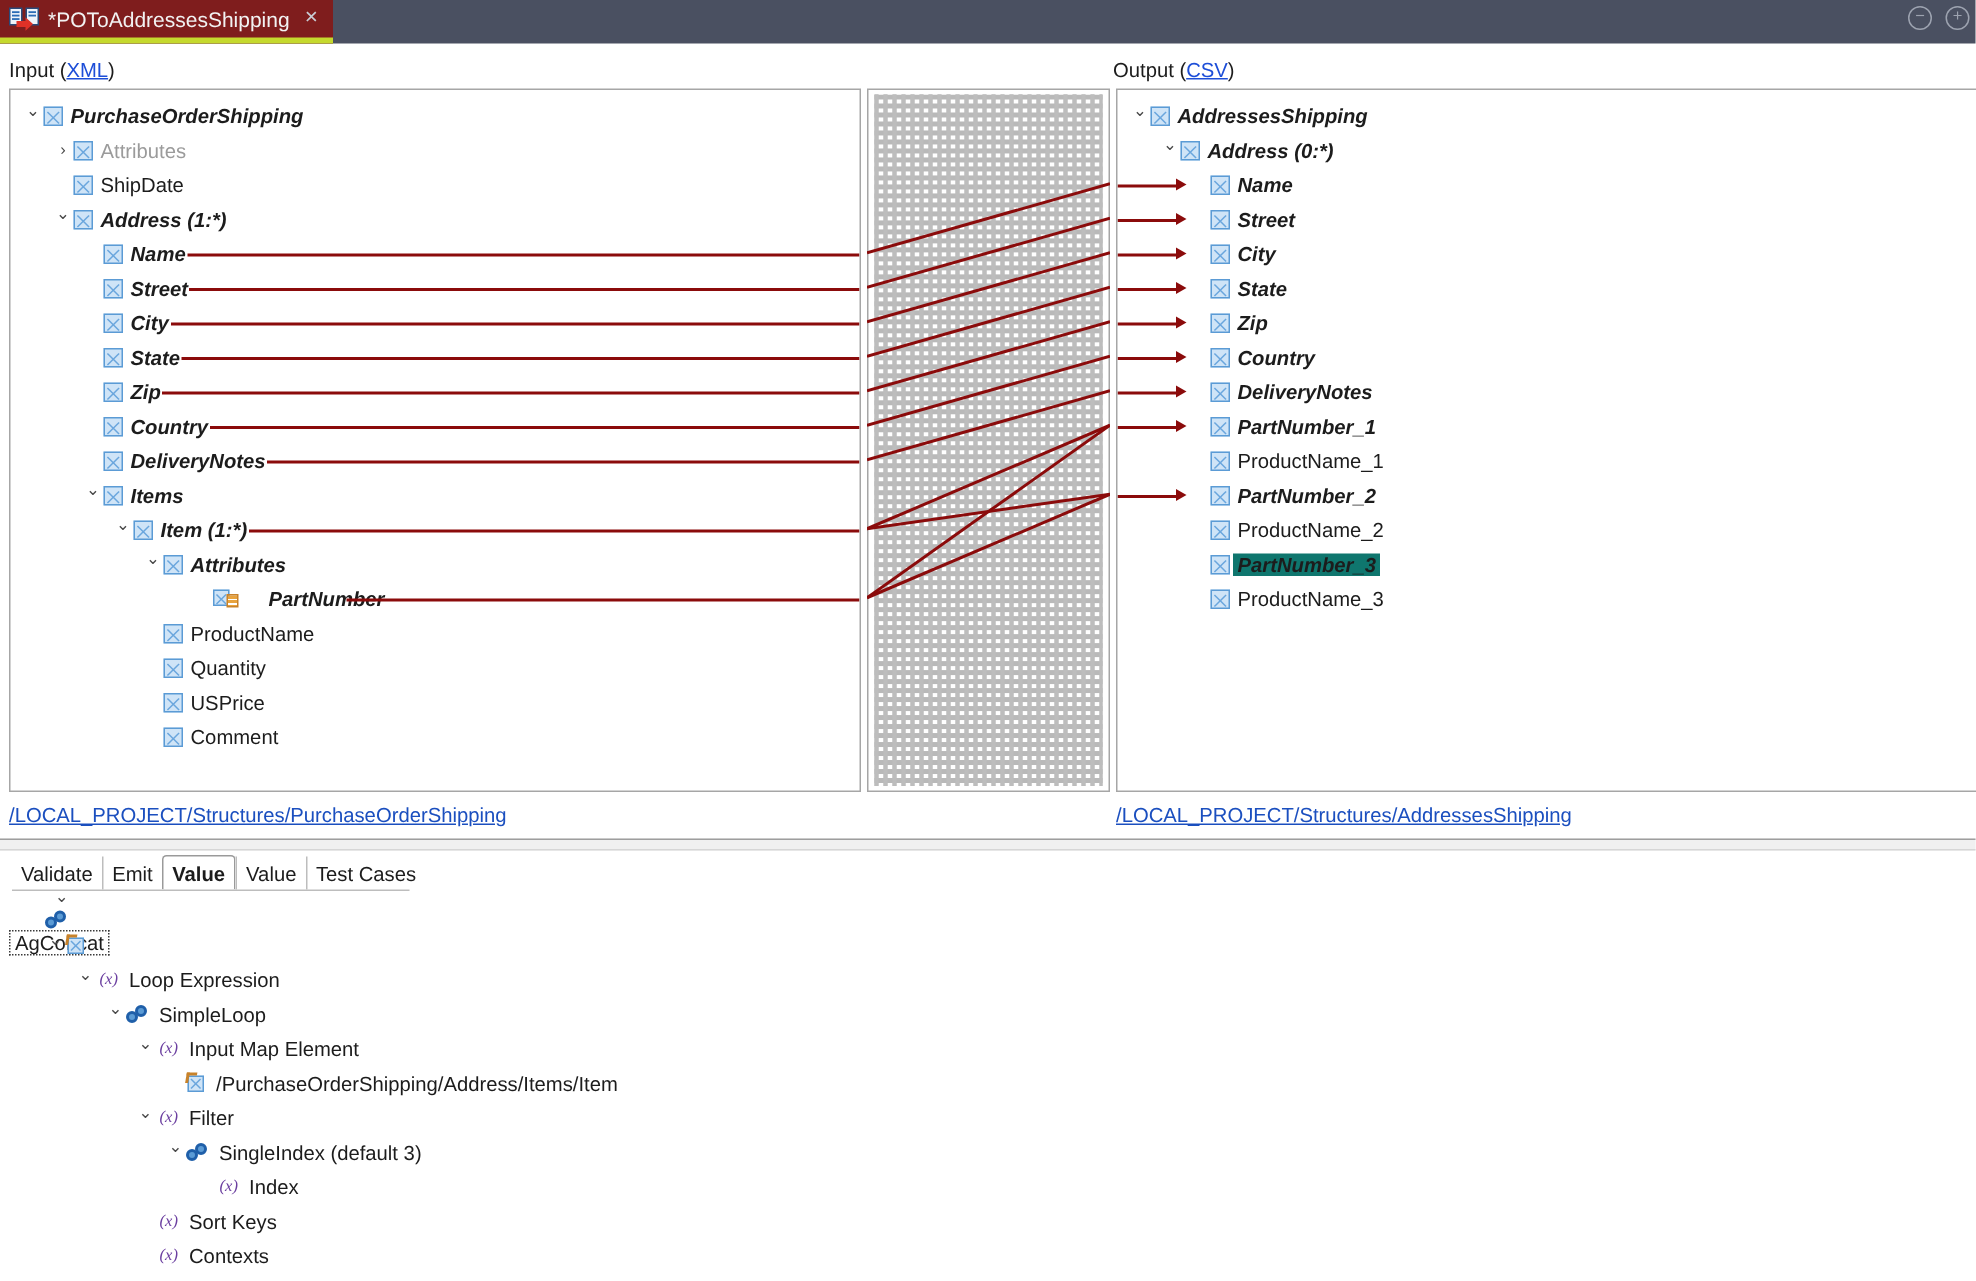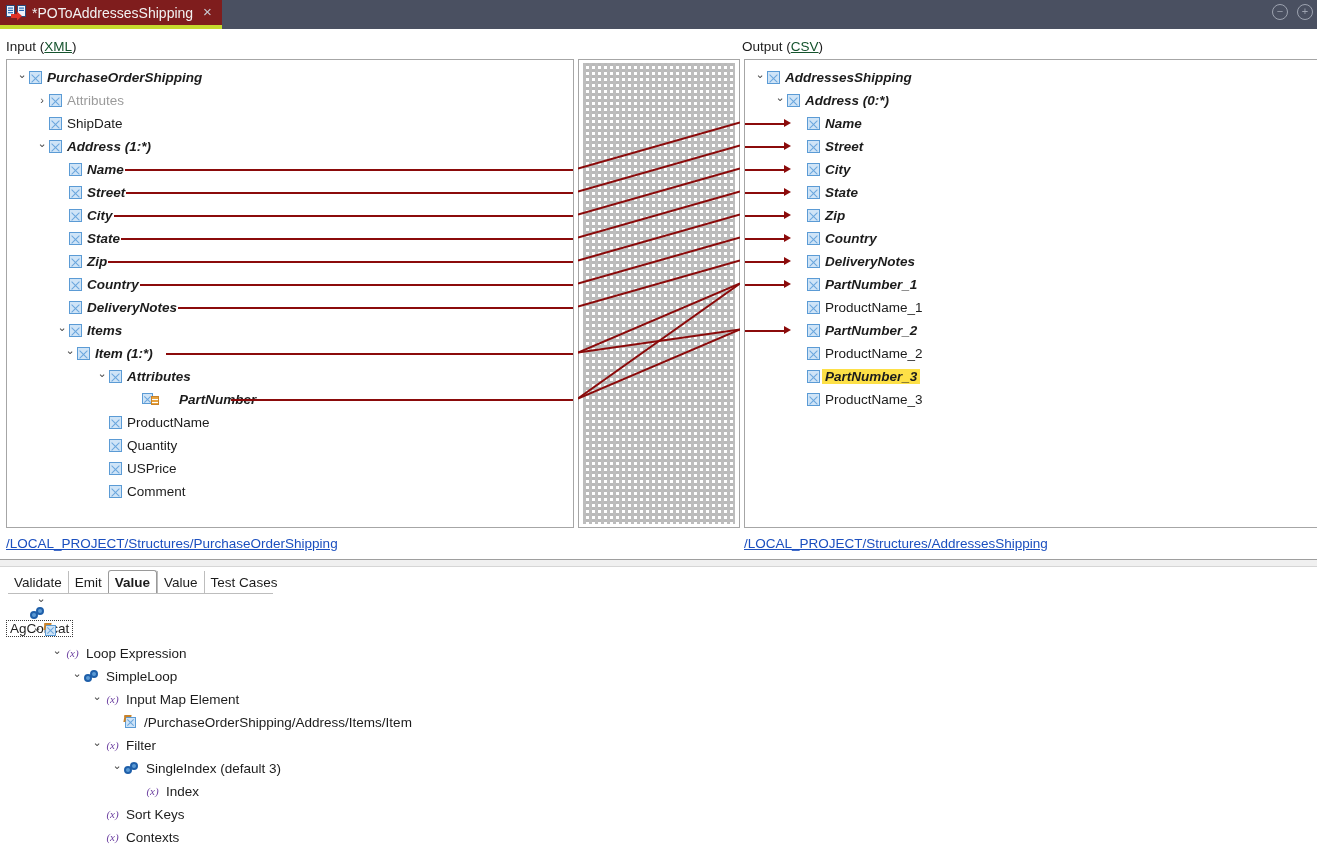--- a/index.html
+++ b/index.html
@@ -43,21 +43,21 @@
   #wctl-min { left: 1272px; }
   #wctl-max { left: 1297px; }
   .wctl span { display: block; margin-top: -0.5px; }
 
   
   .panel-header {
     position: absolute; font-size: 13.5px; color: #1c1c1c; white-space: nowrap;
   }
   #input-header  { left: 6px;   top: 39px; }
   #output-header { left: 742px; top: 39px; }
-  .hdr-link { color: #14532d; text-decoration: underline; cursor: pointer; }
+  .hdr-link { color: #1d4ed8; text-decoration: underline; cursor: pointer; }
 
   
   .tree-panel {
     position: absolute; background: #ffffff;
     border: 1px solid #a6a6a6;
     overflow: hidden;
   }
   #input-panel  { left: 6px;   top: 59px; width: 568px;  height: 469px; }
   #mid-panel    { left: 578px; top: 59px; width: 162px;  height: 469px; }
   #output-panel { left: 744px; top: 59px; width: 667px;  height: 469px; }
@@ -128,21 +128,21 @@
       linear-gradient(to bottom,
         #e8a33d 0 2px, #fff 2px 3px,
         #e8a33d 3px 5px, #fff 5px 6px,
         #e8a33d 6px 8px);
     border: 1px solid #c8822a;
   }
 
   .label { font-size: 13.5px; color: #1c1c1c; }
   .mapped { font-weight: bold; font-style: italic; }
   .dimmed { color: #9b9b9b; }
-  .selected { background: #fde047; padding: 0 3px; margin-left: -3px; }
+  .selected { background: #0f766e; padding: 0 3px; margin-left: -3px; }
 
   
   .stub {
     position: absolute; height: 2px; background: #8b0b0b;
   }
   
   .arrow-in {
     position: absolute; height: 2px; background: #8b0b0b;
   }
   .arrow-head {
@@ -328,21 +328,21 @@
     <div class="row" style="top: 236px; left: 48px;">
       <span class="twisty none"></span>
       <span class="nicon ico-elem"></span>
       <span class="label mapped">DeliveryNotes</span>
     </div>
     <div class="row" style="top: 259px; left: 48px;">
       <span class="twisty open"></span>
       <span class="nicon ico-elem"></span>
       <span class="label mapped">Items</span>
     </div>
-    <div class="row" style="top: 282px; left: 56px;">
+    <div class="row" style="top: 282px; left: 68px;">
       <span class="twisty open"></span>
       <span class="nicon ico-elem"></span>
       <span class="label mapped">Item (1:*)</span>
     </div>
     <div class="row" style="top: 305px; left: 88px;">
       <span class="twisty open"></span>
       <span class="nicon ico-elem"></span>
       <span class="label mapped">Attributes</span>
     </div>
     <div class="row" style="top: 328px; left: 108px; gap: 13px;">

